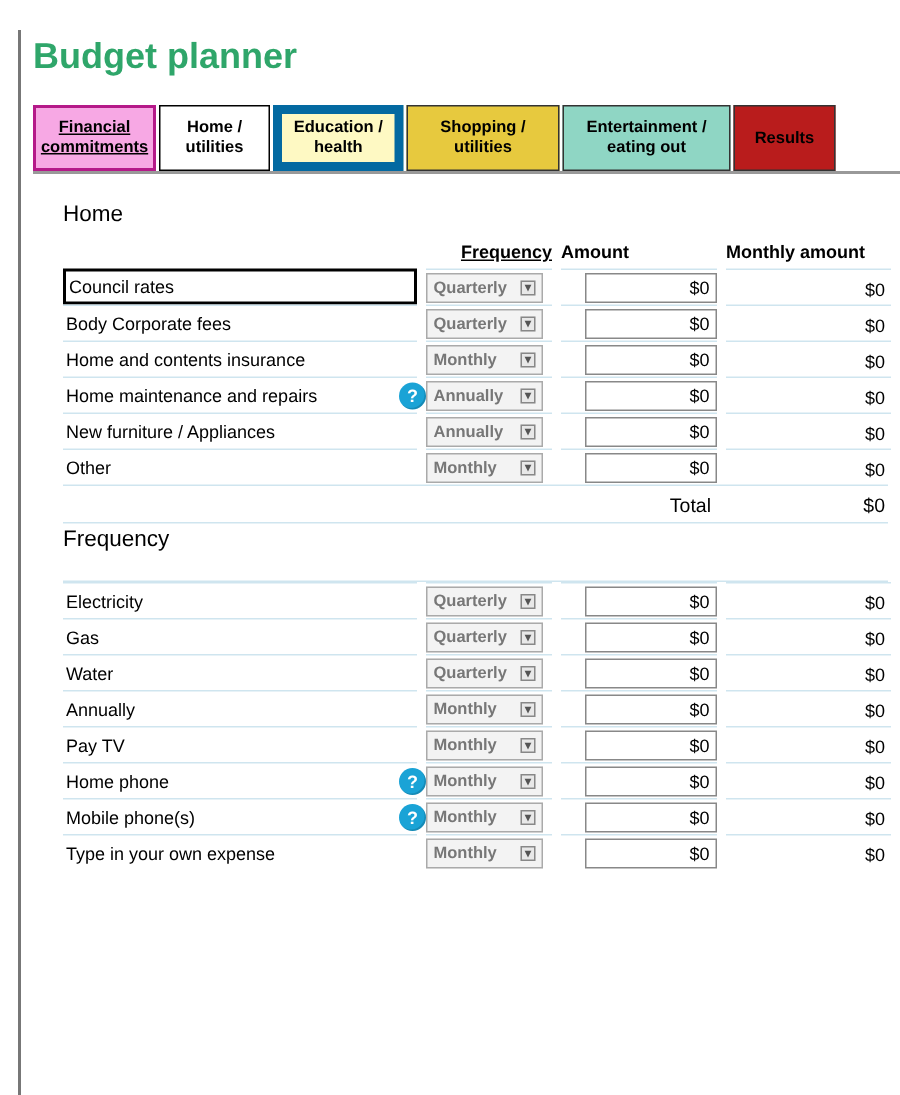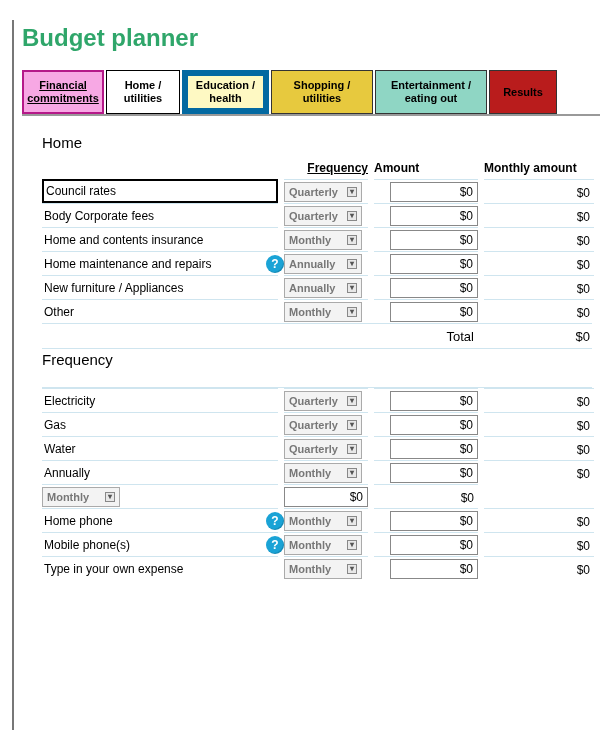--- a/index.html
+++ b/index.html
@@ -330,20 +330,21 @@
               <span>Monthly</span>
               <span class="chev">▾</span>
             </div>
           </div>
           <div class="cell amt-cell">
             <div class="amt-input">$0</div>
           </div>
           <div class="cell mamt-cell">$0</div>
         </div>
         <div class="grid">
+          <div class="cell label">Pay TV</div>
           <div class="cell freq-cell">
             <div class="freq-select">
               <span>Monthly</span>
               <span class="chev">▾</span>
             </div>
           </div>
           <div class="cell amt-cell">
             <div class="amt-input">$0</div>
           </div>
           <div class="cell mamt-cell">$0</div>

